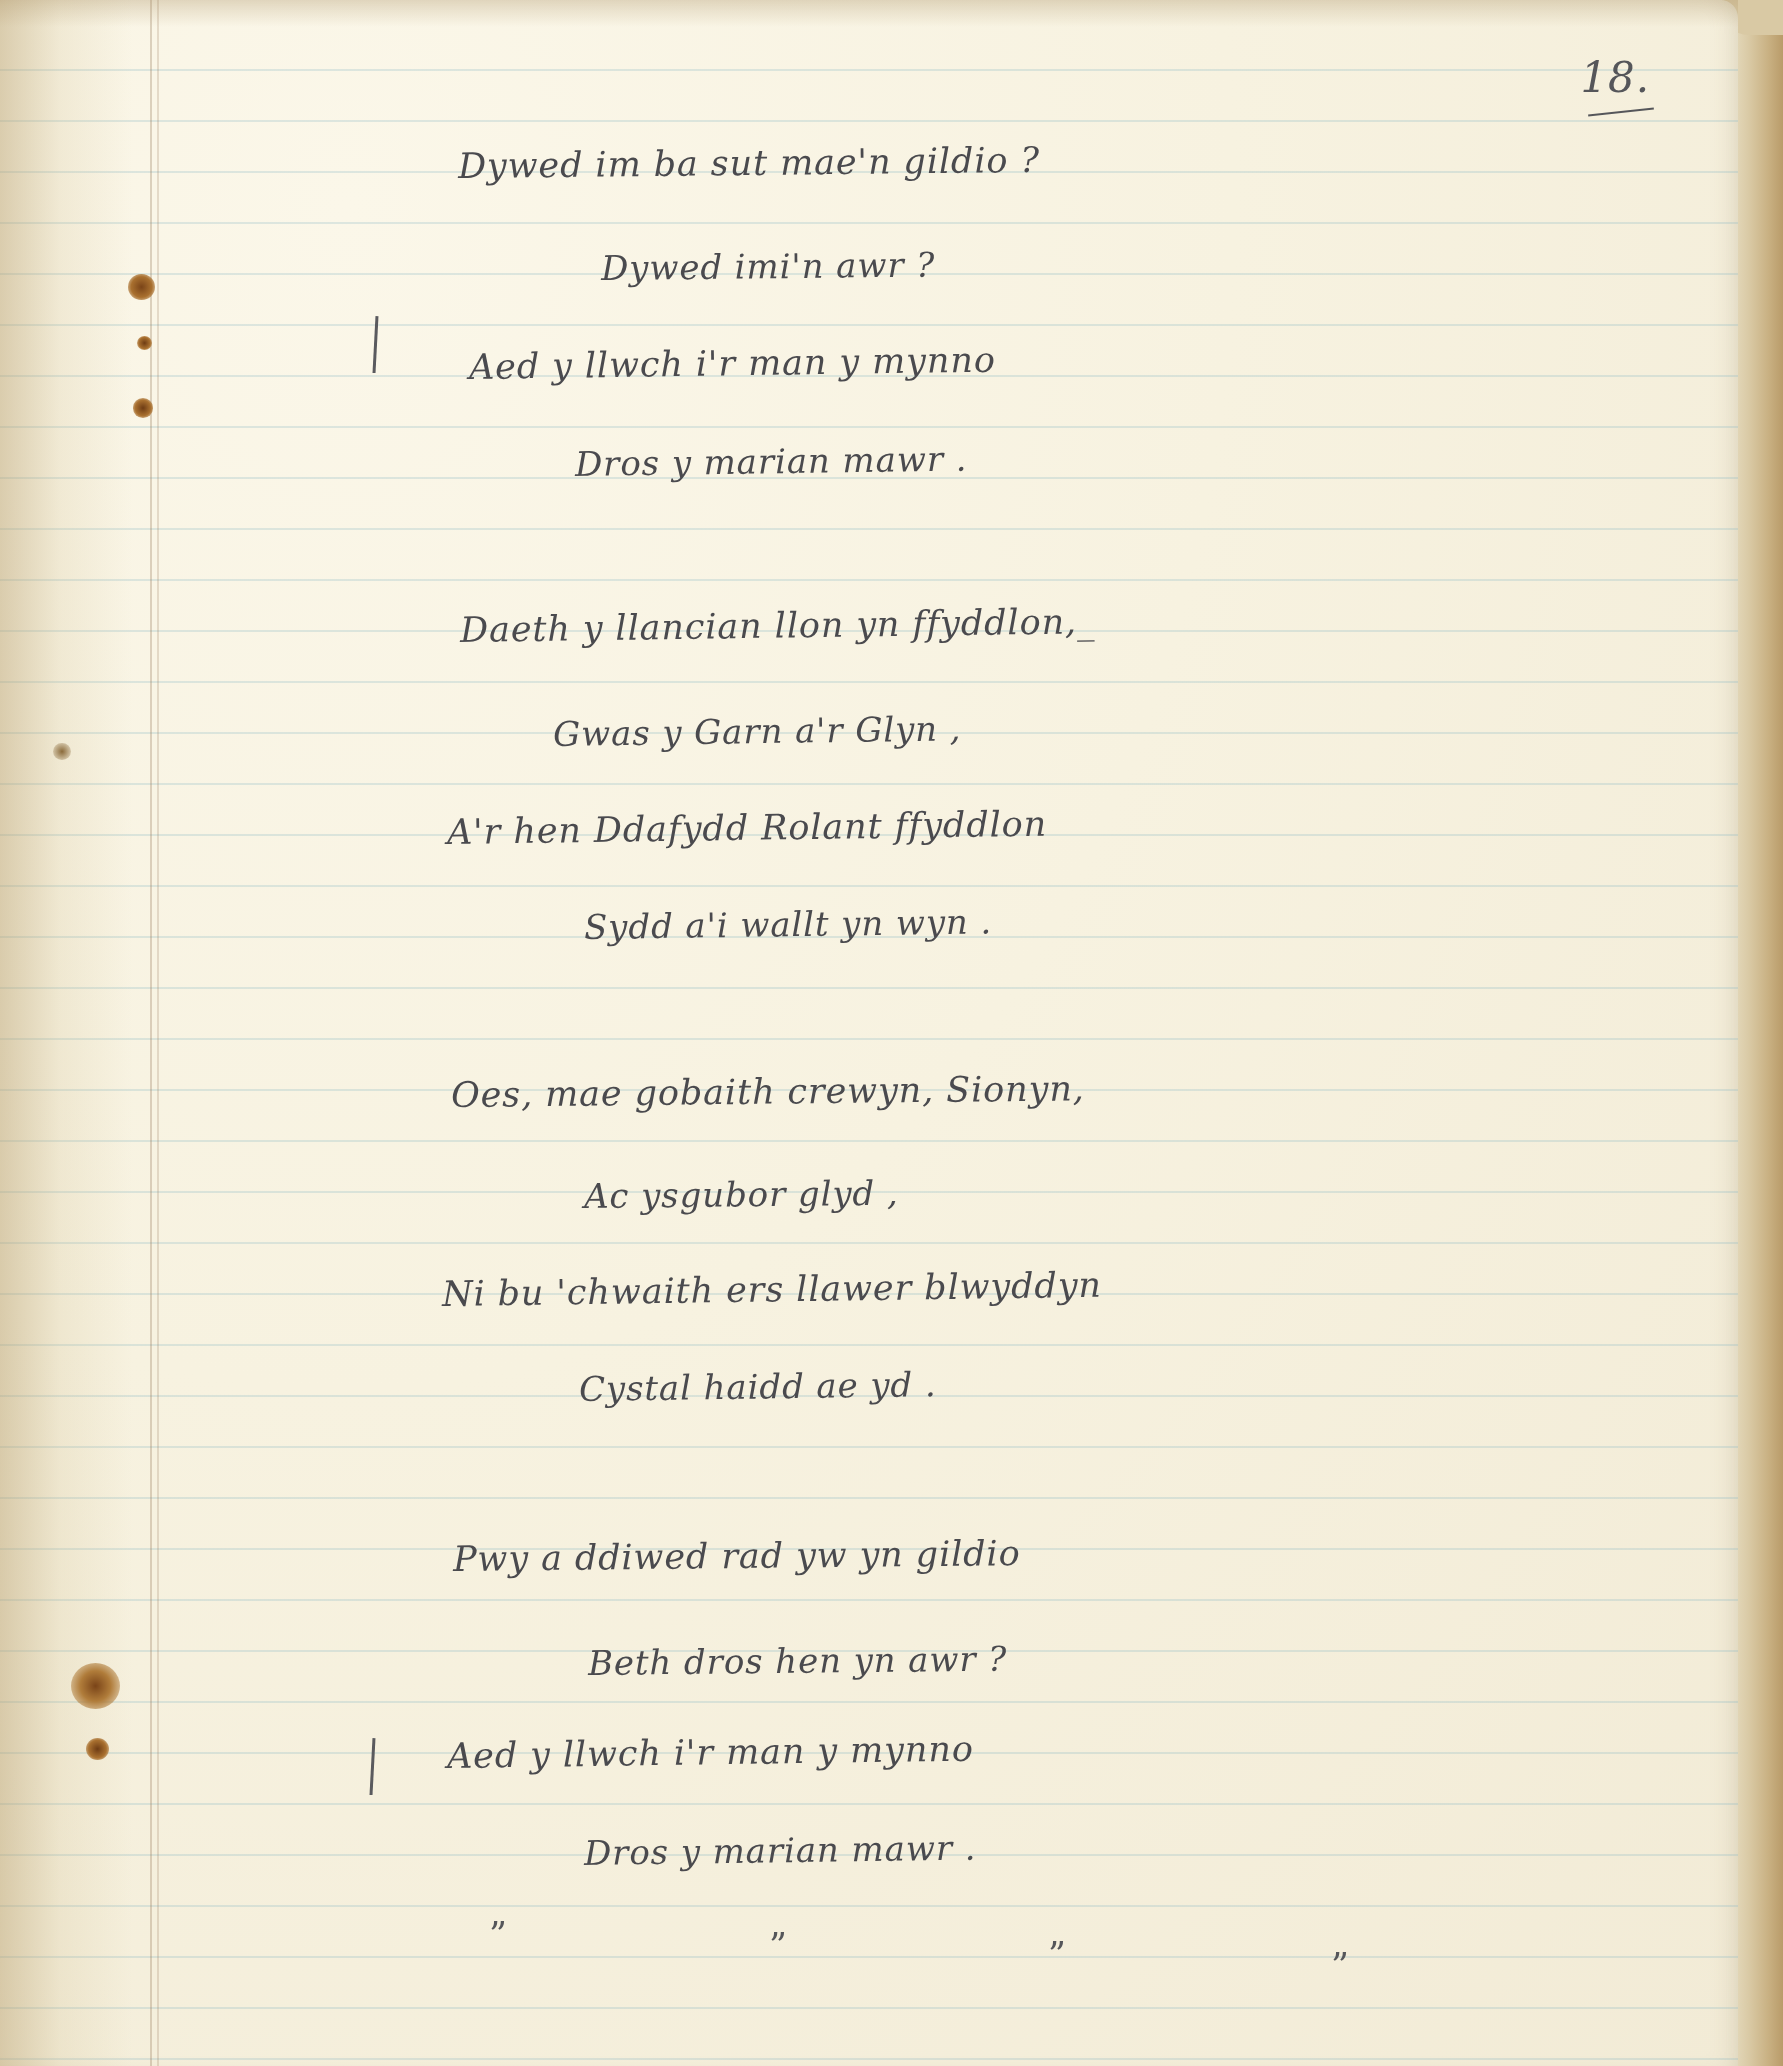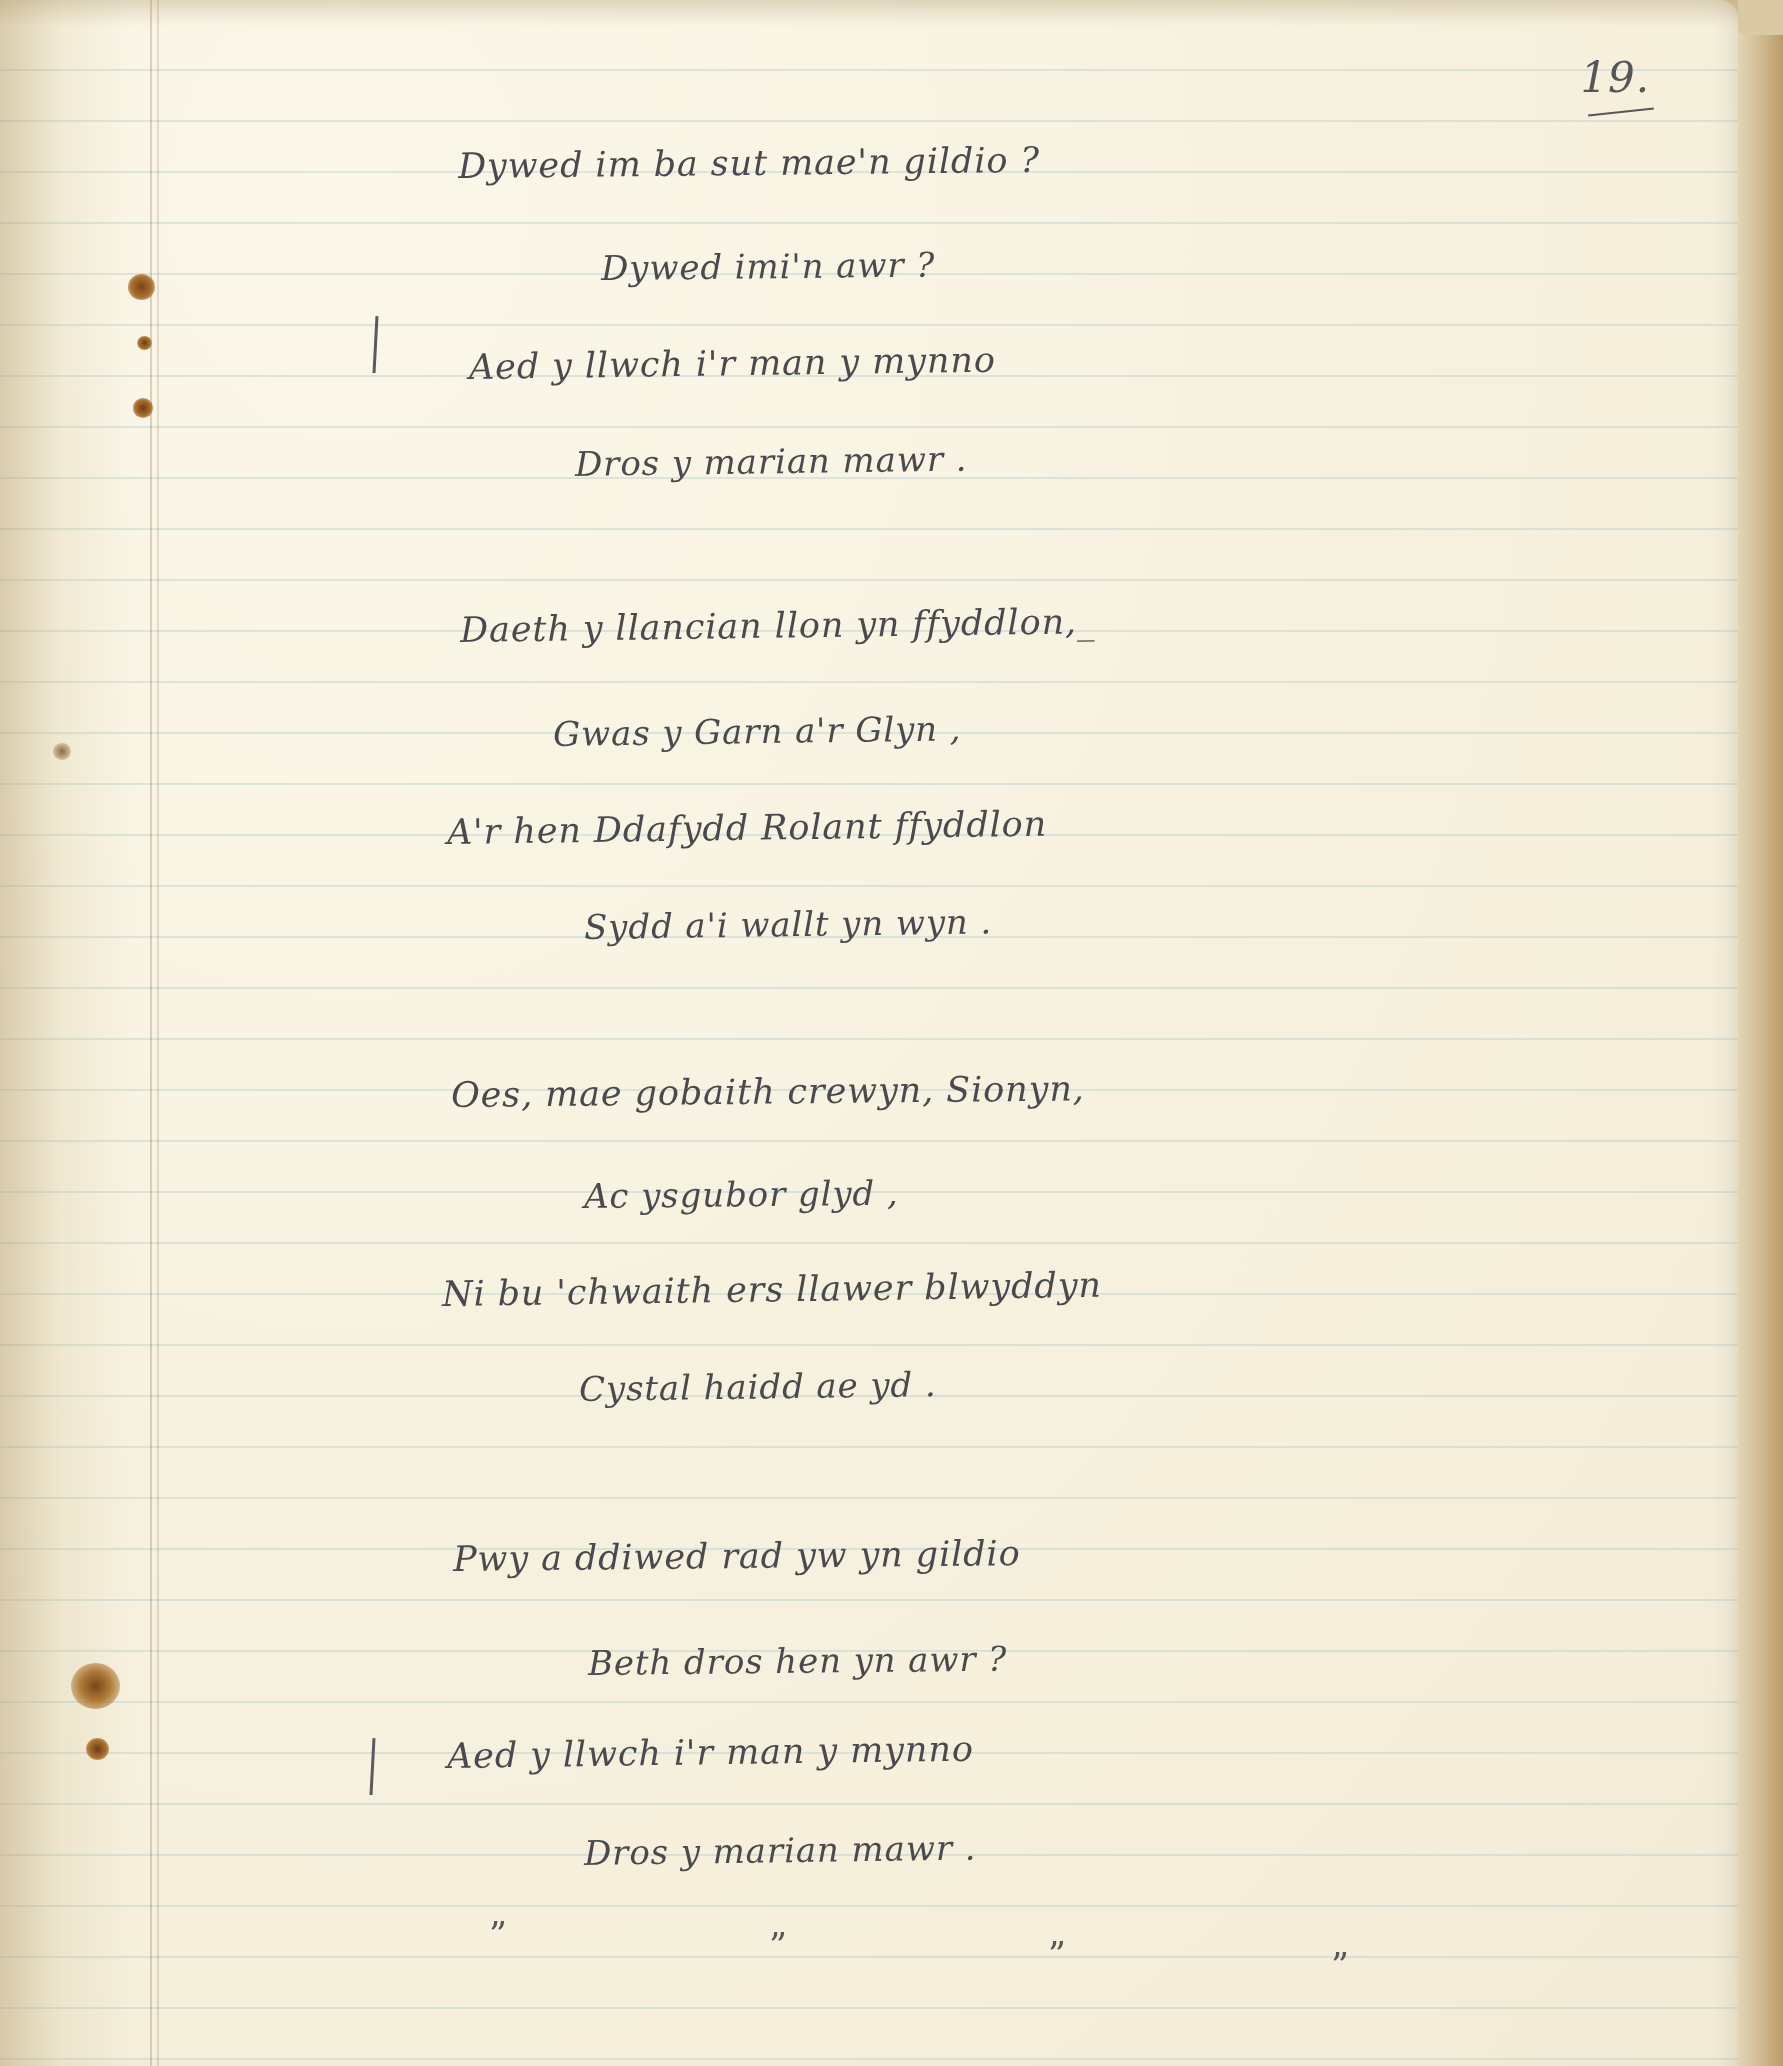--- a/index.html
+++ b/index.html
@@ -166,21 +166,21 @@
     <div class="gutter-shadow"></div>
     <div class="top-shadow"></div>
 
     <div class="stain" style="left:128px; top:274px; width:26.5px; height:26px; background:radial-gradient(circle,#7a4418 0%,#a9702f 55%,rgba(180,140,90,0) 100%);"></div>
     <div class="stain" style="left:137px; top:336px; width:15px; height:14px; background:radial-gradient(circle,#6e3c14 0%,#a9702f 55%,rgba(180,140,90,0) 100%);"></div>
     <div class="stain" style="left:133px; top:398px; width:20.3px; height:19.5px; background:radial-gradient(circle,#6e3c14 0%,#a9702f 55%,rgba(180,140,90,0) 100%);"></div>
     <div class="stain" style="left:71px; top:1663px; width:49px; height:46px; background:radial-gradient(circle,#7a4418 0%,#b07c3a 45%,rgba(180,140,90,0) 100%);"></div>
     <div class="stain" style="left:86px; top:1738px; width:23px; height:22px; background:radial-gradient(circle,#6e3c14 0%,#a9702f 55%,rgba(180,140,90,0) 100%);"></div>
     <div class="stain" style="left:53px; top:743px; width:17.7px; height:17px; background:radial-gradient(circle,#8a6a3a 0%,rgba(180,150,100,0) 100%);"></div>
 
-    <div class="pageno">19.</div>
+    <div class="pageno">18.</div>
     <div class="pageno-underline"></div>
 
     <div class="tick" style="left:374px; top:316px; height:57px;"></div>
     <div class="tick" style="left:371px; top:1738px; height:57px;"></div>
 
     <div>
       <div class="ink l1" style="left:458px; top:146px; transform:rotate(-0.6deg);">Dywed im ba sut mae'n gildio ?</div>
       <div class="ink l2" style="left:601px; top:248px; transform:rotate(-0.6deg);">Dywed imi'n awr ?</div>
       <div class="ink l1" style="left:469px; top:347px; transform:rotate(-0.8deg);">Aed y llwch i'r man y mynno</div>
       <div class="ink l2" style="left:575px; top:444px; transform:rotate(-0.8deg);">Dros y marian mawr .</div>

